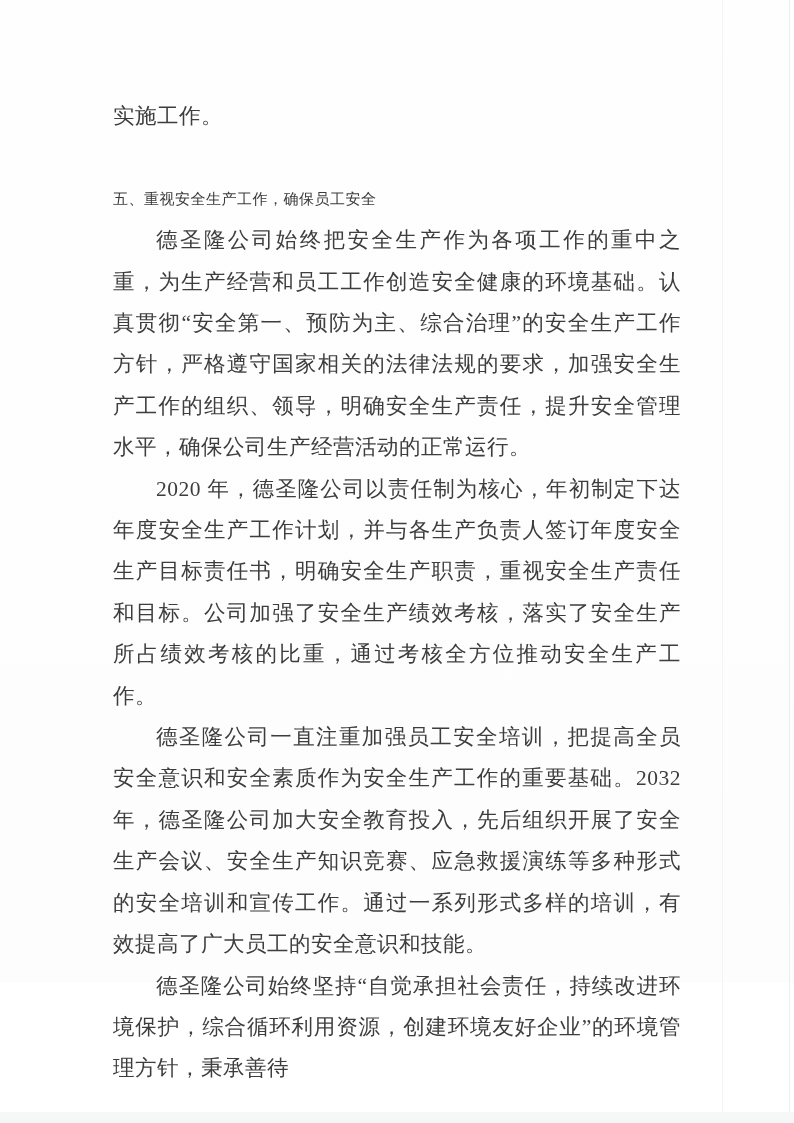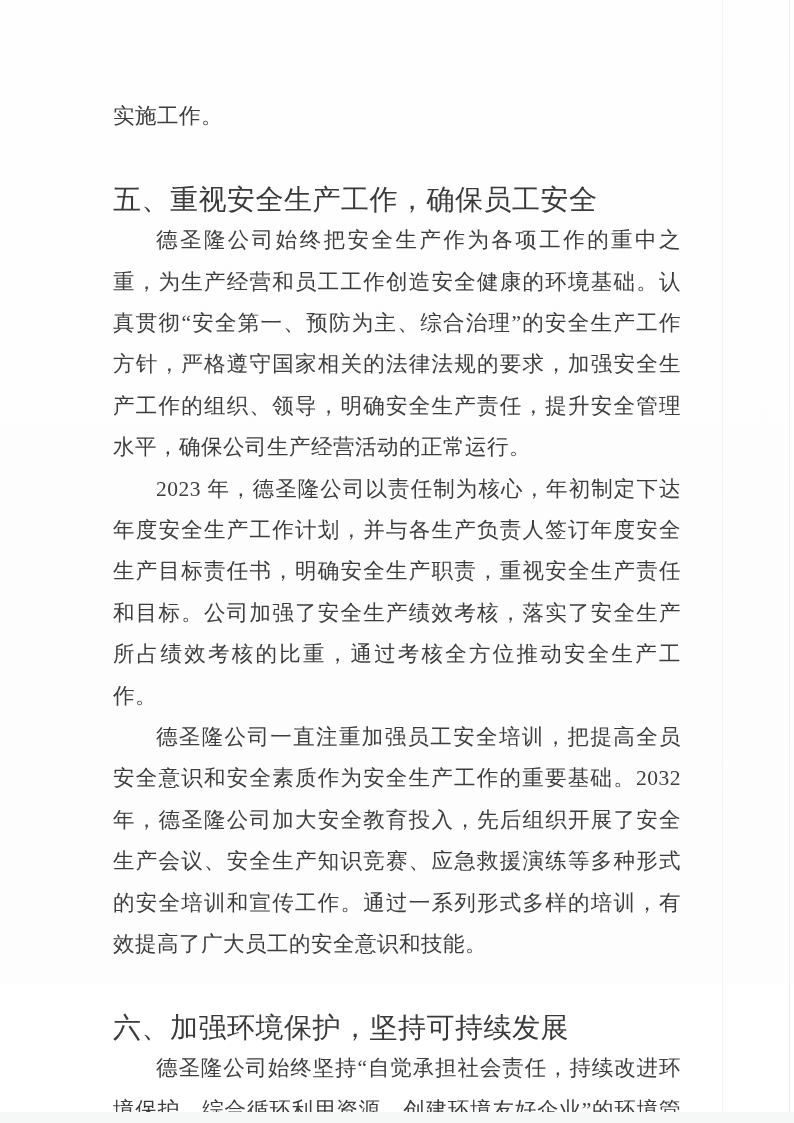--- a/index.html
+++ b/index.html
@@ -32,21 +32,21 @@
   }
   .text-block p {
     margin: 0;
     text-indent: 2em;
   }
   .text-block p.frag {
     text-indent: 0;
   }
   .text-block h2.heading {
     margin: 41.4px 0 0 0;
-    font-size: 28px;
+    font-size: 15px;
     font-weight: normal;
     line-height: 41.4px;
     color: #3a3a3a;
     text-indent: 0;
   }
   
   .page-edge-right {
     position: absolute;
     top: 0;
     left: 789px;
@@ -75,25 +75,24 @@
 <body>
 
 <div class="page">
   <div class="text-block">
     <p class="frag">实施工作。</p>
 
     <h2 class="heading">五、重视安全生产工作，确保员工安全</h2>
 
     <p>德圣隆公司始终把安全生产作为各项工作的重中之重，为生产经营和员工工作创造安全健康的环境基础。认真贯彻“安全第一、预防为主、综合治理”的安全生产工作方针，严格遵守国家相关的法律法规的要求，加强安全生产工作的组织、领导，明确安全生产责任，提升安全管理水平，确保公司生产经营活动的正常运行。</p>
 
-    <p>2023 年，德圣隆公司以责任制为核心，年初制定下达年度安全生产工作计划，并与各生产负责人签订年度安全生产目标责任书，明确安全生产职责，重视安全生产责任和目标。公司加强了安全生产绩效考核，落实了安全生产所占绩效考核的比重，通过考核全方位推动安全生产工作。</p>
+    <p>2020 年，德圣隆公司以责任制为核心，年初制定下达年度安全生产工作计划，并与各生产负责人签订年度安全生产目标责任书，明确安全生产职责，重视安全生产责任和目标。公司加强了安全生产绩效考核，落实了安全生产所占绩效考核的比重，通过考核全方位推动安全生产工作。</p>
 
     <p>德圣隆公司一直注重加强员工安全培训，把提高全员安全意识和安全素质作为安全生产工作的重要基础。2032 年，德圣隆公司加大安全教育投入，先后组织开展了安全生产会议、安全生产知识竞赛、应急救援演练等多种形式的安全培训和宣传工作。通过一系列形式多样的培训，有效提高了广大员工的安全意识和技能。</p>
 
-    <h2 class="heading">六、加强环境保护，坚持可持续发展</h2>
 
     <p>德圣隆公司始终坚持“自觉承担社会责任，持续改进环境保护，综合循环利用资源，创建环境友好企业”的环境管理方针，秉承善待</p>
   </div>
 
   <div class="page-edge-right-soft"></div>
   <div class="page-edge-right"></div>
   <div class="page-edge-bottom"></div>
 </div>
 
 </body></html>

